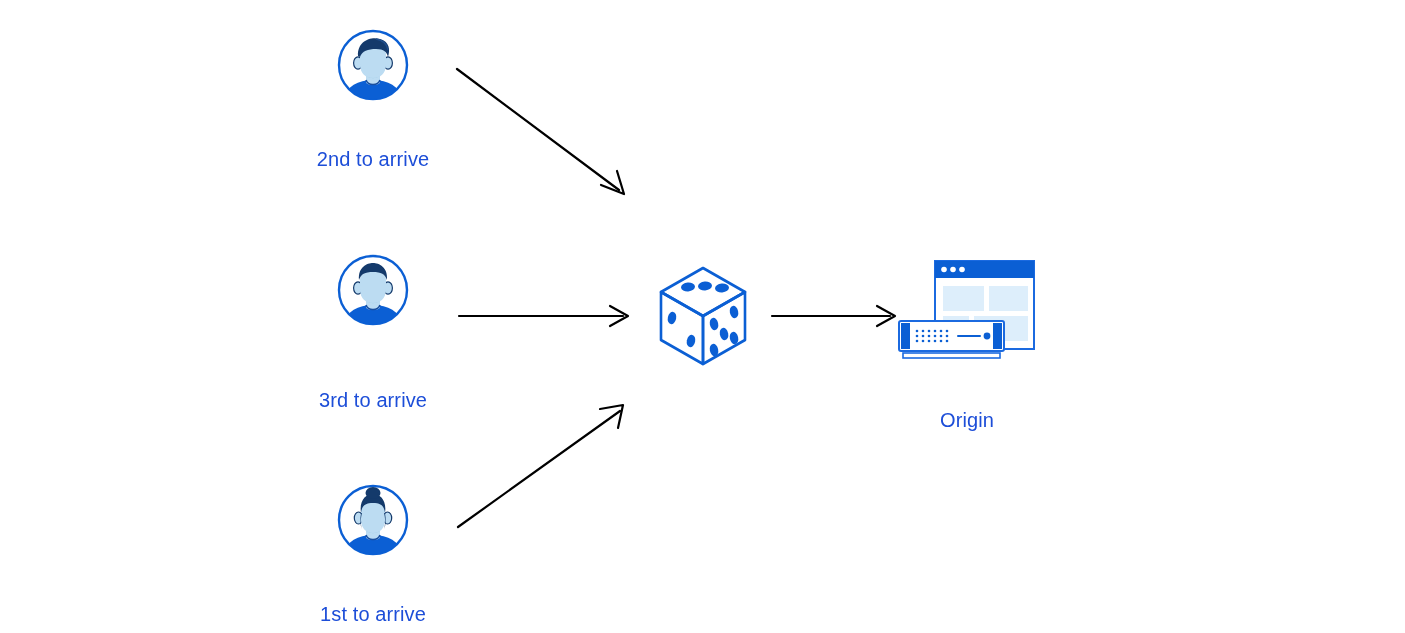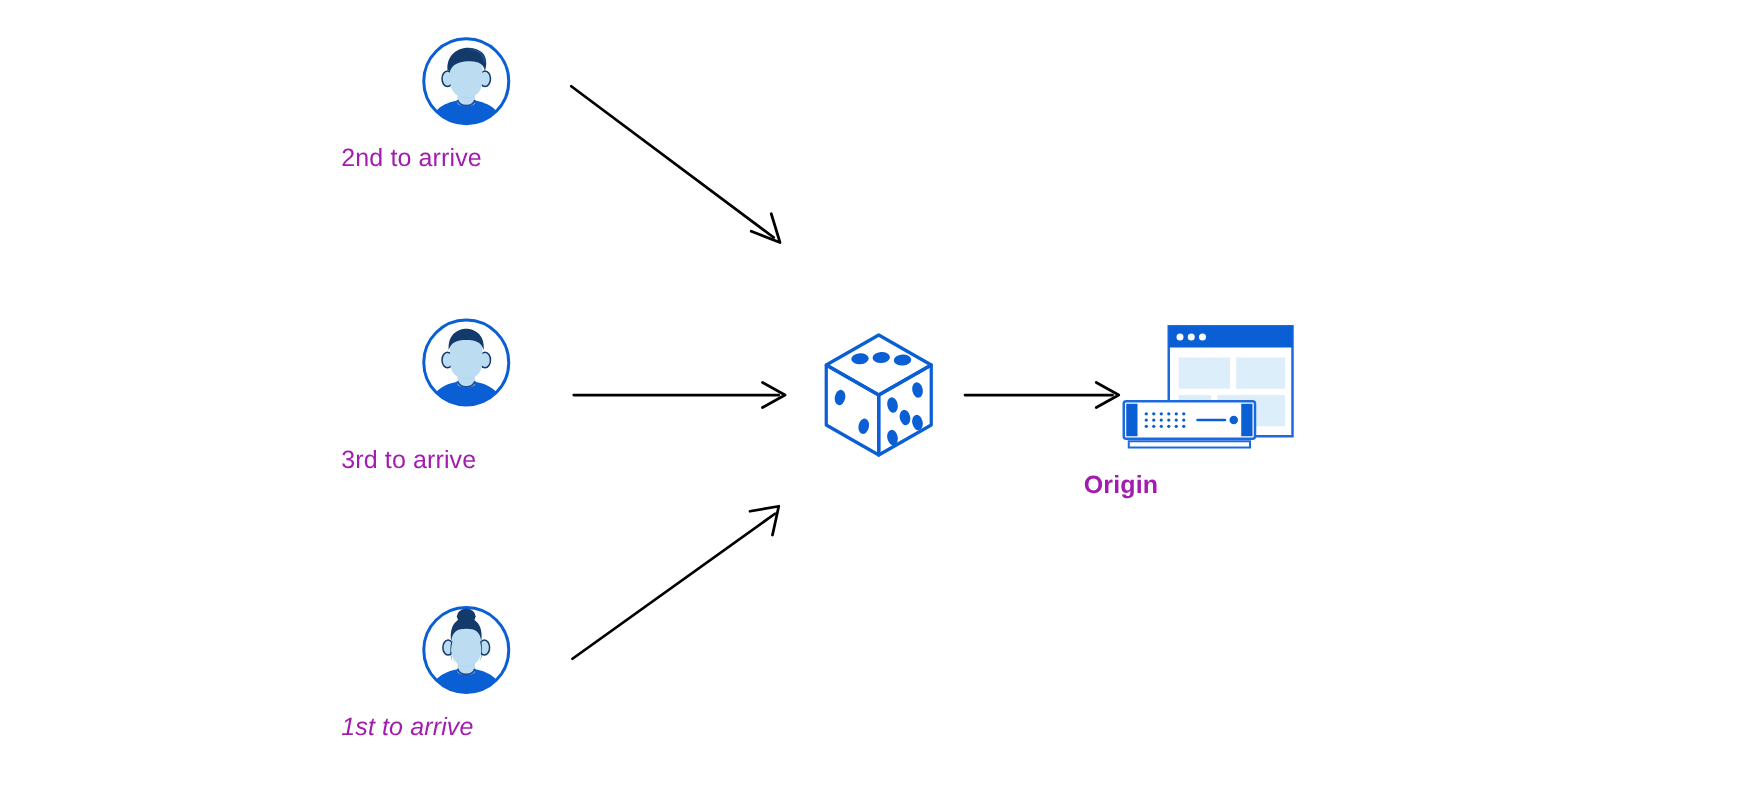--- a/index.html
+++ b/index.html
@@ -17,23 +17,25 @@
     background: #ffffff;
     overflow: hidden;
   }
   .node {
     position: absolute;
   }
   .caption {
     position: absolute;
     font-family: "Liberation Sans", sans-serif;
     font-size: 20px;
-    color: #a21caf;
+    color: #1d4ed8;
     white-space: nowrap;
+    text-align: center;
     letter-spacing: 0.1px;
+    margin-top: 32px;
   }
   .arrow-layer {
     position: absolute;
     left: 0;
     top: 0;
     width: 1405px;
     height: 633px;
     pointer-events: none;
   }
   .avatar {
@@ -144,21 +146,21 @@
         <ellipse cx="51.5" cy="35" rx="4.2" ry="6.0" fill="#bcdcf2" stroke="#143a6b" stroke-width="1.2"></ellipse>
         <path d="M25 27 C25 17 49 17 49 27 L49 37 C49 46 43 50 37 50 C31 50 25 46 25 37 Z" fill="#bcdcf2"></path>
         <path d="M30 52 C32 58 42 58 44 52" fill="none" stroke="#1a4fa0" stroke-width="1.6"></path>
 
         <path d="M25 30 C23 17 30 11 37 11 C44 11 51 17 49 30 C48 22 44 20 37 20 C30 20 26 22 25 30 Z" fill="#143a6b"></path>
         <ellipse cx="37" cy="10" rx="7.5" ry="6" fill="#143a6b"></ellipse>
         <path d="M25 30 C24 36 24 42 26 46 C24 40 25 34 26 30 Z" fill="#143a6b"></path>
         <path d="M49 30 C50 36 50 42 48 46 C50 40 49 34 48 30 Z" fill="#143a6b"></path>
       </g>
     </svg>
-    <div class="caption" style="left:-63px; top:88px; width:200px;font-style:italic;">1st to arrive</div>
+    <div class="caption" style="left:-63px; top:88px; width:200px;">1st to arrive</div>
   </div>
 
   <div class="node" style="left:655px; top:262px;">
     <svg class="dice" viewBox="0 0 96 108" width="96" height="108" style="left:0;top:0;">
 
       <g fill="none" stroke="#0b5fd4" stroke-width="2.6" stroke-linejoin="round">
         <polygon points="48,6 90,30 48,54 6,30"></polygon>
         <polygon points="6,30 48,54 48,102 6,78"></polygon>
         <polygon points="48,54 90,30 90,78 48,102"></polygon>
       </g>
@@ -225,16 +227,16 @@
             <circle cx="34" cy="86" r="1.3"></circle>
           <circle cx="40" cy="86" r="1.3"></circle>
             <circle cx="46" cy="86" r="1.3"></circle>
             <circle cx="52" cy="86" r="1.3"></circle>
         </g>
 
         <line x1="63" y1="81" x2="85" y2="81" stroke="#0b5fd4" stroke-width="2" stroke-linecap="round"></line>
         <circle cx="92" cy="81" r="3.4" fill="#0b5fd4"></circle>
       </g>
     </svg>
-    <div class="caption" style="left:-28px; top:122px; width:200px;font-weight:bold;">Origin</div>
+    <div class="caption" style="left:-28px; top:122px; width:200px;">Origin</div>
   </div>
 
 </div>
 
 </body></html>

